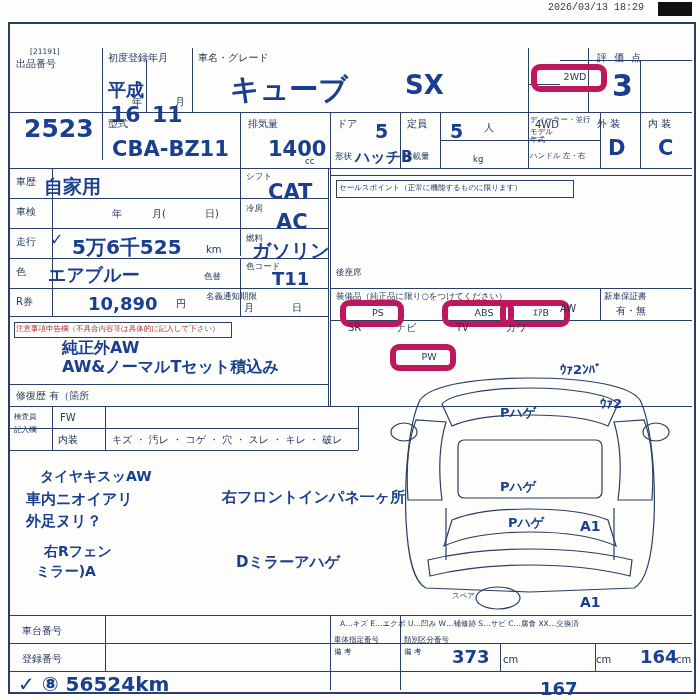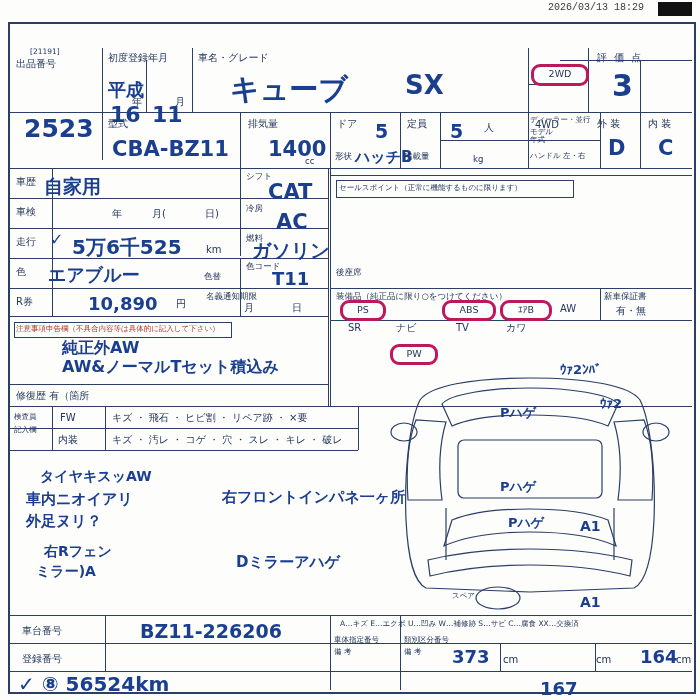--- a/index.html
+++ b/index.html
@@ -12,21 +12,21 @@
   .h{height:1px;}
   .v{width:1px;}
   .lbl{position:absolute;font-size:10px;color:#24365c;line-height:1.1;}
   .lbl.sm{font-size:8.5px;}
   .lbl.xs{font-size:7.5px;}
   .hand{position:absolute;color:#1a3f8f;font-family:"DejaVu Sans","Liberation Sans",sans-serif;font-weight:bold;}
   .hand.big{font-size:25px;}
   .hand.mid{font-size:18px;}
   .hand.sml{font-size:14px;}
   .box{position:absolute;border:1px solid #2b3f66;}
-  .rnd{position:absolute;border:3px solid #be185d;border-radius:9px;text-align:center;font-size:9.5px;line-height:13px;color:#24365c;}
+  .rnd{position:absolute;border:6px solid #be185d;border-radius:9px;text-align:center;font-size:9.5px;line-height:13px;color:#24365c;padding-left:12px;}
   .diagram{position:absolute;}
   svg{display:block;}
 </style>
 </head>
 <body>
 
 <div id="sheet">
 
   <div class="tstamp">2026/03/13 18:29</div>
   <div class="blackbox"></div>
@@ -187,21 +187,20 @@
   <div class="lbl" style="left:560px; top:303px;">AW</div>
 
   <div class="lbl" style="left:348px; top:322px;">SR</div>
   <div class="lbl" style="left:396px; top:322px;">ナビ</div>
   <div class="lbl" style="left:456px; top:322px;">TV</div>
   <div class="lbl" style="left:506px; top:322px;">カワ</div>
 
   <div class="lbl xs" style="left:14px; top:410px; white-space:pre-line; line-height:13px;">検査員
 記入欄</div>
   <div class="lbl" style="left:60px; top:412px;">FW</div>
-  <div class="lbl" style="left:112px; top:412px;">キズ ・ 飛石 ・ ヒビ割 ・ リペア跡 ・ ×要</div>
   <div class="lbl" style="left:58px; top:434px;">内装</div>
   <div class="lbl" style="left:112px; top:434px;">キズ ・ 汚レ ・ コゲ ・ 穴 ・ スレ ・ キレ ・ 破レ</div>
 
   <div class="hand sml" style="left:40px; top:468px;">タイヤキスッAW</div>
   <div class="hand sml" style="left:26px; top:490px; font-size:15px;">車内ニオイアリ</div>
   <div class="hand sml" style="left:26px; top:512px; font-size:15px;">外足ヌリ？</div>
   <div class="hand sml" style="left:44px; top:543px;">右Rフェン</div>
   <div class="hand sml" style="left:36px; top:563px;">ミラー)A</div>
   <div class="hand sml" style="left:236px; top:553px; font-size:15px;">Dミラーアハゲ</div>
   <div class="hand sml" style="left:222px; top:488px; font-size:15px;">右フロントインパネ一ヶ所</div>
@@ -239,21 +238,20 @@
   <div class="hand sml" style="left:600px; top:396px; font-size:13px;">ｳｧ2</div>
   <div class="hand sml" style="left:500px; top:404px; font-size:13px;">Pハゲ</div>
   <div class="hand sml" style="left:500px; top:478px; font-size:13px;">Pハゲ</div>
   <div class="hand sml" style="left:508px; top:514px; font-size:13px;">Pハゲ</div>
   <div class="hand sml" style="left:580px; top:518px; font-size:14px;">A1</div>
   <div class="hand sml" style="left:580px; top:594px; font-size:14px;">A1</div>
 
   <div class="lbl xs" style="left:340px; top:620px;">A…キズ  E…エクボ  U…凹み  W…補修跡  S…サビ  C…腐食  XX…交換済</div>
 
   <div class="lbl" style="left:22px; top:625px;">車台番号</div>
-  <div class="hand" style="left:140px; top:620px; font-size:19px;">BZ11-226206</div>
   <div class="lbl" style="left:22px; top:653px;">登録番号</div>
   <div class="hand" style="left:18px; top:672px; font-size:20px;">✓ ⑧ 56524km</div>
 
   <div class="lbl xs" style="left:334px; top:634px; white-space:pre-line; line-height:12px;">車体指定番号
 備  考</div>
   <div class="lbl xs" style="left:404px; top:634px; white-space:pre-line; line-height:12px;">類別区分番号
 備  考</div>
 
   <div class="hand" style="left:452px; top:646px; font-size:18px;">373</div>
   <div class="lbl" style="left:503px; top:654px;">cm</div>

